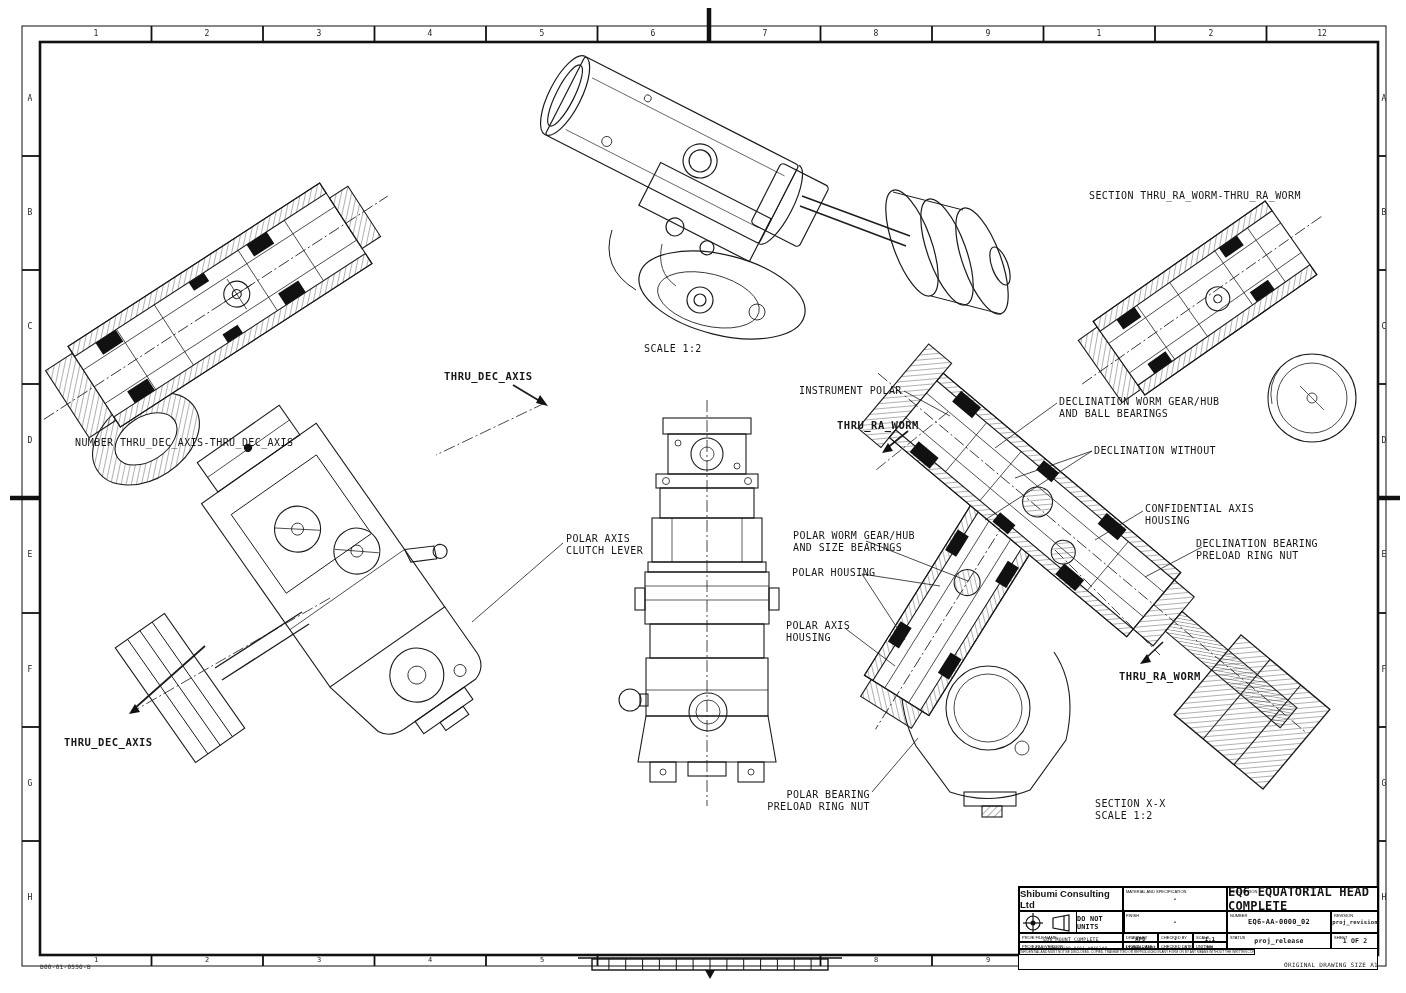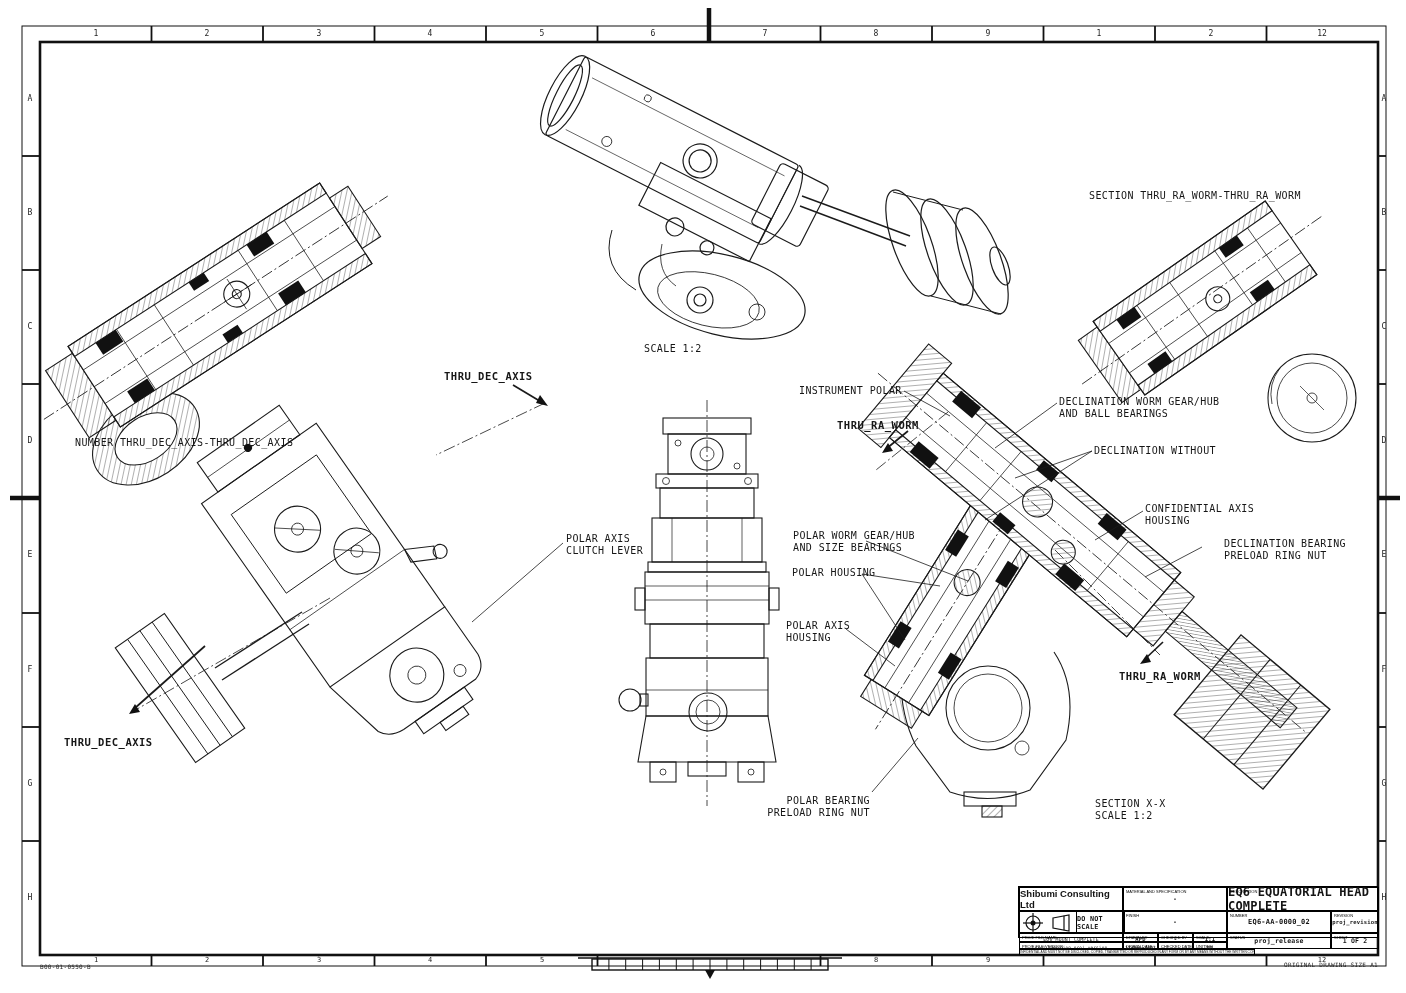--- a/index.html
+++ b/index.html
@@ -2,27 +2,27 @@
 <html><head>
 <meta charset="utf-8">
 <style>
   html,body{margin:0;padding:0;background:#e8e8e8;}
   .sheet{position:relative;width:1406px;height:993px;background:#ffffff;overflow:hidden;
          font-family:"DejaVu Sans Mono",monospace;color:#141414;}
   svg{position:absolute;left:0;top:0;}
   .cad-label{position:absolute;font-size:10px;line-height:11.5px;letter-spacing:.4px;
              white-space:pre-line;color:#161616;}
   .cad-bold{font-weight:bold;font-size:10.5px;letter-spacing:.5px;}
-  .right{text-align:right;margin-top:6px;}
+  .right{text-align:right;}
   .gc{position:absolute;width:40px;text-align:center;font-size:8px;color:#222;line-height:15px;height:15px;}
   .gcb{position:absolute;width:40px;text-align:center;font-size:7px;color:#222;line-height:11px;height:11px;}
   .gr{position:absolute;width:16px;text-align:center;font-size:8px;color:#222;line-height:14px;height:14px;}
   .tiny{position:absolute;font-size:6px;letter-spacing:.3px;color:#222;}
   
-  .tblock{position:absolute;left:1018px;top:886px;width:360px;height:52px;background:#fff;
+  .tblock{position:absolute;left:1018px;top:886px;width:360px;height:84px;background:#fff;
           border:1.6px solid #000;box-sizing:border-box;font-family:"DejaVu Sans Mono",monospace;}
   .cell{position:absolute;border:0.8px solid #000;box-sizing:border-box;}
   .fl{position:absolute;top:0.5px;left:2px;font-size:4px;letter-spacing:0;
       font-family:"Liberation Sans",sans-serif;color:#000;white-space:nowrap;}
   .fv{display:flex;align-items:center;justify-content:center;width:100%;height:100%;
       font-weight:bold;font-size:6.5px;letter-spacing:.2px;}
   .fv.pad{padding-top:3px;box-sizing:border-box;}
   .company{font-family:"Liberation Sans",sans-serif;font-weight:bold;font-size:9.5px;letter-spacing:0;}
   .strip{font-family:"Liberation Sans",sans-serif;font-size:3.2px;display:flex;align-items:center;
          justify-content:center;white-space:nowrap;overflow:hidden;}
@@ -424,21 +424,21 @@
   <div class="cad-label cad-bold" style="left:64px;top:737px">THRU_DEC_AXIS</div>
   <div class="cad-label cad-bold" style="left:837px;top:420px">THRU_RA_WORM</div>
   <div class="cad-label cad-bold" style="left:1119px;top:671px">THRU_RA_WORM</div>
 
   <div class="cad-label" style="left:799px;top:385px">INSTRUMENT POLAR</div>
   <div class="cad-label" style="left:1059px;top:396px">DECLINATION WORM GEAR/HUB
 AND BALL BEARINGS</div>
   <div class="cad-label" style="left:1094px;top:445px">DECLINATION WITHOUT</div>
   <div class="cad-label" style="left:1145px;top:503px">CONFIDENTIAL AXIS
 HOUSING</div>
-  <div class="cad-label" style="left:1224px;top:538px">DECLINATION BEARING
+  <div class="cad-label" style="left:1196px;top:538px">DECLINATION BEARING
 PRELOAD RING NUT</div>
   <div class="cad-label" style="left:793px;top:530px">POLAR WORM GEAR/HUB
 AND SIZE BEARINGS</div>
   <div class="cad-label" style="left:792px;top:567px">POLAR HOUSING</div>
   <div class="cad-label" style="left:786px;top:620px">POLAR AXIS
 HOUSING</div>
   <div class="cad-label right" style="left:760px;top:789px;width:110px">POLAR BEARING
 PRELOAD RING NUT</div>
   <div class="cad-label" style="left:566px;top:533px">POLAR AXIS
 CLUTCH LEVER</div>
@@ -455,21 +455,21 @@
           <circle cx="12" cy="10" r="2.5" fill="#111" stroke="none"></circle>
           <line x1="2" y1="10" x2="22" y2="10"></line>
             <line x1="12" y1="0" x2="12" y2="20"></line>
         </g>
         <g stroke="#111" fill="none" stroke-width="1.2">
           <polygon points="32,5 48,2 48,18 32,15"></polygon>
           <line x1="43" y1="2.8" x2="43" y2="17.2"></line>
         </g>
       </svg>
       <div class="cell" style="left:56px;top:-0.8px;width:48.8px;height:22.8px">
-        <div class="fv" style="font-size:6.8px">DO NOT SCALE</div>
+        <div class="fv" style="font-size:6.8px">DO NOT UNITS</div>
       </div>
     </div>
     <div class="cell" style="left:0;top:46px;width:104px;height:9px">
       <span class="fl">PRO/E FILE NAME</span>
       <div class="fv pad" style="font-size:4.8px;font-weight:normal">EQ6_MOUNT_COMPLETE</div>
     </div>
     <div class="cell" style="left:0;top:55px;width:104px;height:7px">
       <span class="fl">PRO/E FILE VERSION</span>
       <div class="fv pad" style="font-size:4.3px;font-weight:normal">proj_revision_proj_version</div>
     </div>

